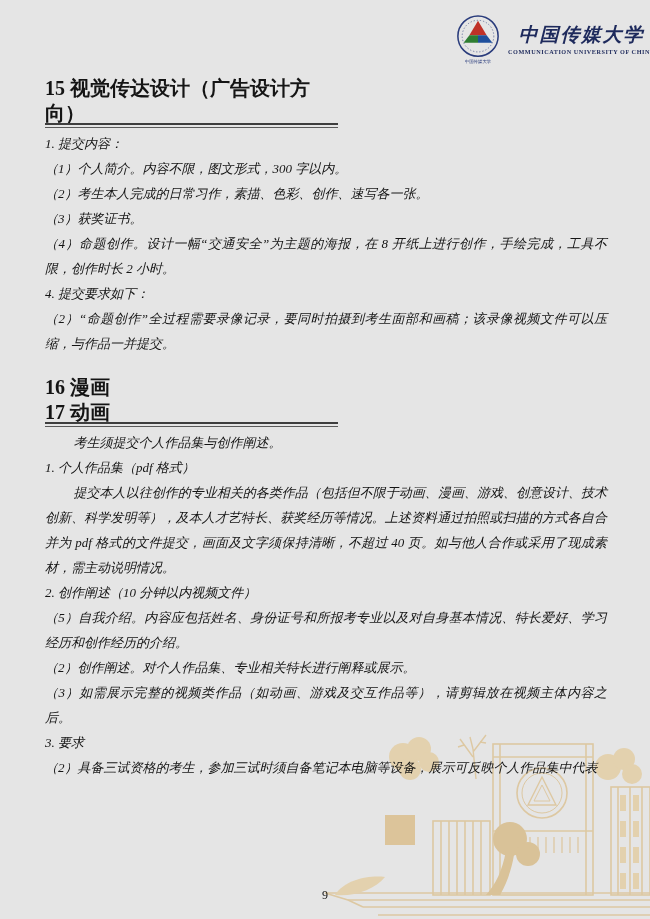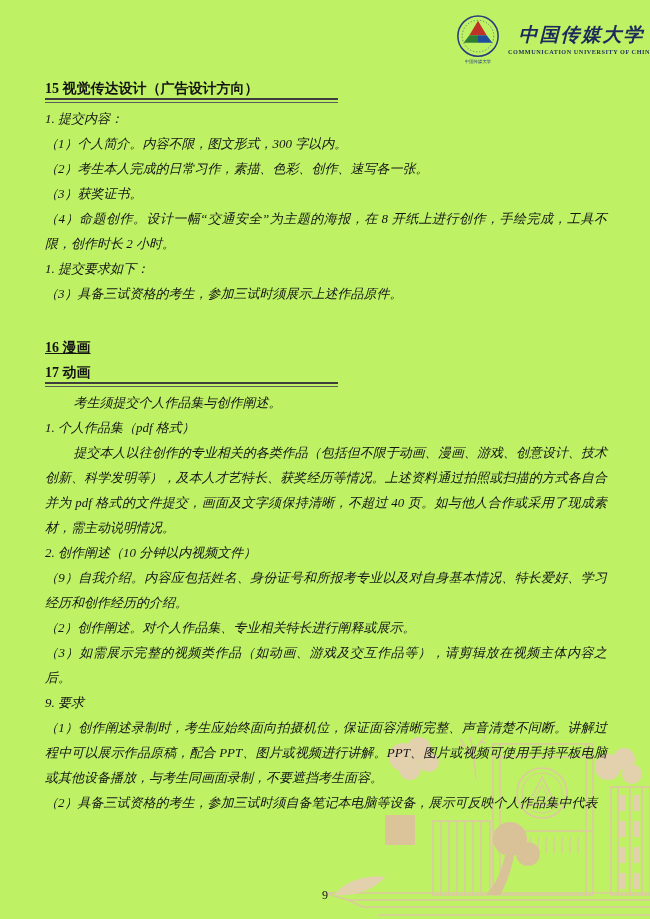--- a/index.html
+++ b/index.html
@@ -1,20 +1,20 @@
 <!DOCTYPE html>
 <html><head>
 <meta charset="utf-8">
 <style>
   html,body { margin:0; padding:0; background:#888; }
   .page {
     position: relative;
     width: 650px; height: 919px;
     margin: 0 auto;
-    background: #bef264;
+    background: #e5e5e5;
     overflow: hidden;
     font-family: "Liberation Serif", "DejaVu Serif", serif;
     color: #141414;
   }
   
   .logo {
     position: absolute; top: 12px; left: 455px;
     display: flex; align-items: center; gap: 7px;
     z-index: 2;
   }
@@ -28,34 +28,34 @@
     font-size: 6.2px; color: #1e2a5c; letter-spacing: 0.55px;
     line-height: 9px; white-space: nowrap; font-weight: bold;
   }
   
   .content {
     position: absolute; left: 45px; top: 76px; width: 562px;
     font-size: 13px; line-height: 25px;
     z-index: 1;
   }
   .heading {
-    font-weight: bold; font-size: 14px; line-height: 25px;
+    font-weight: bold; font-size: 20px; line-height: 25px;
     margin: 0;
   }
   .h-underline {
     position: relative; width: 293px; padding-bottom: 2px; margin-bottom: 3px;
   }
   .h-underline::after {
     content: ""; position: absolute; left: 0; bottom: 0; width: 100%;
     height: 5px; box-sizing: border-box;
     border-top: 2px solid #3e3e3e; border-bottom: 1px solid #5a5a5a;
   }
   .para { margin: 0; text-align: justify; font-style: italic; }
   .para-indent { text-indent: 2.2em; }
-  .mt-gap { margin-top: 29px; text-decoration: underline; }
+  .mt-gap { margin-top: 19px; }
   
   .page-number {
     position: absolute; left: 0; top: 888px; width: 650px;
     text-align: center; font-size: 12px; z-index: 1;
   }
   
   .watermark {
     position: absolute; left: 300px; top: 679px;
     z-index: 0; pointer-events: none;
   }
@@ -161,31 +161,30 @@
     </div>
   </div>
 
   <div class="content">
     <div class="heading h-underline">15 视觉传达设计（广告设计方向）</div>
     <p class="para">1. 提交内容：</p>
     <p class="para">（1）个人简介。内容不限，图文形式，300 字以内。</p>
     <p class="para">（2）考生本人完成的日常习作，素描、色彩、创作、速写各一张。</p>
     <p class="para">（3）获奖证书。</p>
     <p class="para">（4）命题创作。设计一幅“交通安全”为主题的海报，在 8 开纸上进行创作，手绘完成，工具不限，创作时长 2 小时。</p>
-    <p class="para">1. 提交要求如下：</p>
-    <p class="para">（3）具备三试资格的考生，参加三试时须展示上述作品原件。</p>
+    <p class="para">4. 提交要求如下：</p>
+    <p class="para">（2）“命题创作”全过程需要录像记录，要同时拍摄到考生面部和画稿；该录像视频文件可以压缩，与作品一并提交。</p>
     <div class="heading mt-gap">16 漫画</div>
     <div class="heading h-underline">17 动画</div>
     <p class="para para-indent">考生须提交个人作品集与创作阐述。</p>
     <p class="para">1. 个人作品集（pdf 格式）</p>
     <p class="para para-indent">提交本人以往创作的专业相关的各类作品（包括但不限于动画、漫画、游戏、创意设计、技术创新、科学发明等），及本人才艺特长、获奖经历等情况。上述资料通过拍照或扫描的方式各自合并为 pdf 格式的文件提交，画面及文字须保持清晰，不超过 40 页。如与他人合作或采用了现成素材，需主动说明情况。</p>
     <p class="para">2. 创作阐述（10 分钟以内视频文件）</p>
-    <p class="para">（9）自我介绍。内容应包括姓名、身份证号和所报考专业以及对自身基本情况、特长爱好、学习经历和创作经历的介绍。</p>
+    <p class="para">（5）自我介绍。内容应包括姓名、身份证号和所报考专业以及对自身基本情况、特长爱好、学习经历和创作经历的介绍。</p>
     <p class="para">（2）创作阐述。对个人作品集、专业相关特长进行阐释或展示。</p>
     <p class="para">（3）如需展示完整的视频类作品（如动画、游戏及交互作品等），请剪辑放在视频主体内容之后。</p>
-    <p class="para">9. 要求</p>
-    <p class="para">（1）创作阐述录制时，考生应始终面向拍摄机位，保证面容清晰完整、声音清楚不间断。讲解过程中可以展示作品原稿，配合 PPT、图片或视频进行讲解。PPT、图片或视频可使用手持平板电脑或其他设备播放，与考生同画面录制，不要遮挡考生面容。</p>
+    <p class="para">3. 要求</p>
     <p class="para">（2）具备三试资格的考生，参加三试时须自备笔记本电脑等设备，展示可反映个人作品集中代表</p>
   </div>
 
   <div class="page-number">9</div>
 
 </div>
 
 </body></html>

